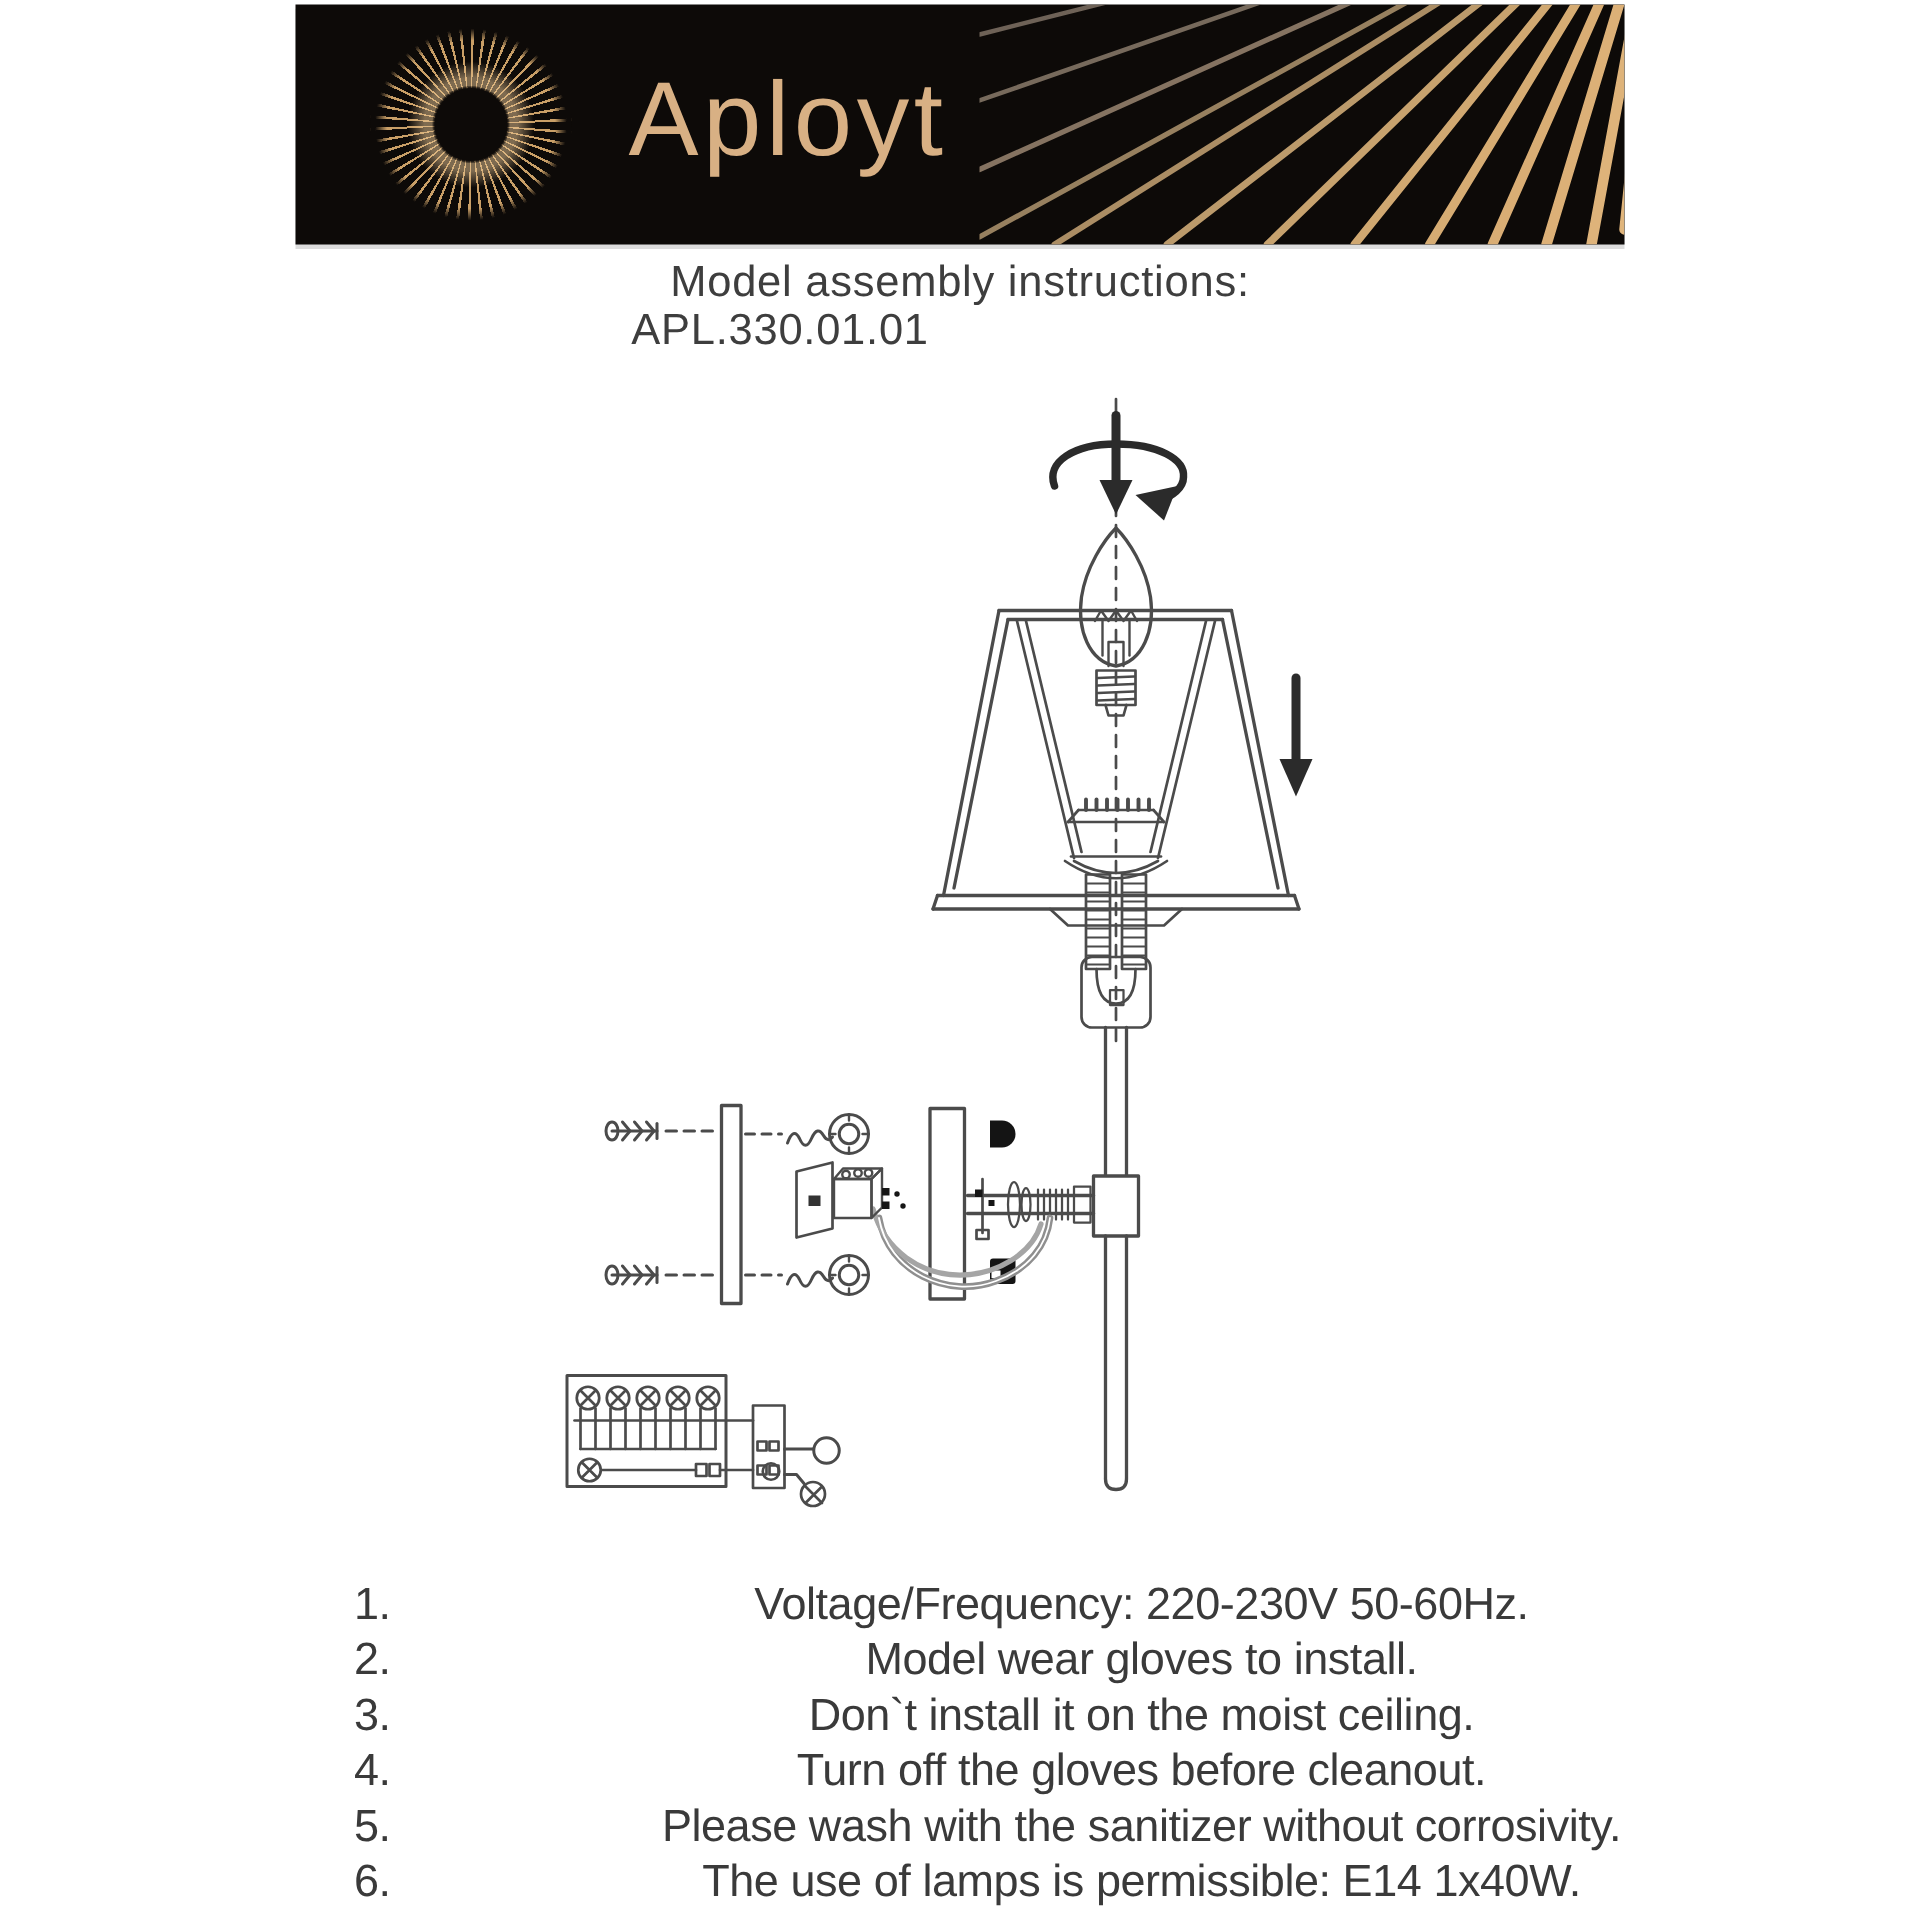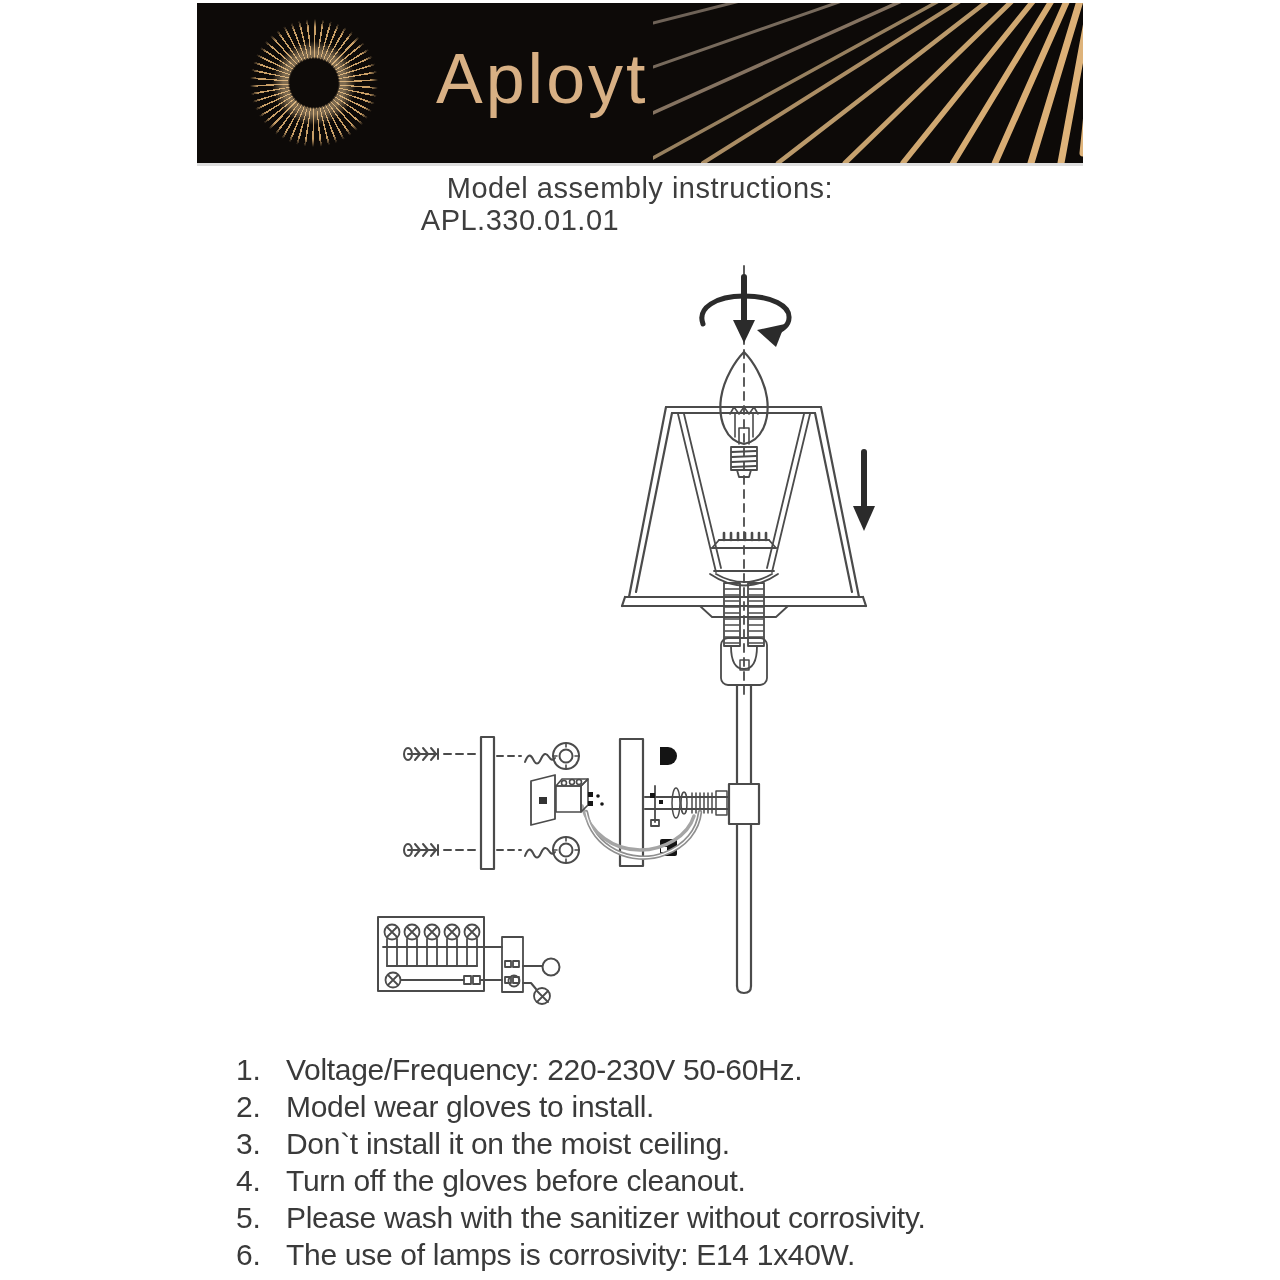--- a/index.html
+++ b/index.html
@@ -5,21 +5,20 @@
   html,body{margin:0;padding:0;}
   body{
     width:1280px;height:1280px;position:relative;background:#ffffff;
     font-family:"Liberation Sans",sans-serif;overflow:hidden;
   }
   
   .banner{
     position:absolute;left:197px;top:3px;width:886px;height:160px;
     background:#0d0a08;display:flex;align-items:center;overflow:hidden;
     box-shadow:0 3px 0 rgba(180,180,180,.45);
-    gap:17px;
   }
   .logo{
     width:134px;height:134px;border-radius:50%;margin-left:50px;flex:0 0 auto;
     background:
       radial-gradient(circle at 50% 50%, #0d0a08 0 24px, rgba(13,10,8,0) 26px 56px, #0d0a08 64px),
       radial-gradient(circle at 50% 50%, rgba(13,10,8,0) 0 23px, rgba(238,203,152,.5) 26px 31px, rgba(13,10,8,0) 42px),
       repeating-conic-gradient(from 0deg, #c99f67 0deg 1.8deg, rgba(13,10,8,0) 1.8deg 7.2deg);
     background-color:#0d0a08;
   }
   .wordmark{
@@ -39,21 +38,21 @@
   
   .diagram{position:absolute;left:370px;top:255px;width:520px;height:760px;}
   .diagram *{vector-effect:none;}
   
   .instr{
     position:absolute;left:236px;top:1051px;width:1000px;
     font-size:30px;line-height:37px;color:#3a3a3a;letter-spacing:-0.3px;
   }
   .instr .row{display:flex;}
   .instr .num{width:50px;flex:0 0 auto;}
-  .instr .txt{flex:1;}
+  .instr .txt{flex:1;text-align:center;}
 </style>
 </head>
 <body>
 
 <div class="banner">
   <div class="logo"></div>
   <div class="wordmark">Aployt</div>
   <svg class="banner-rays" viewBox="0 0 430 160">
     <g stroke-linecap="round" fill="none">
       <line x1="455" y1="-95" x2="0" y2="20" stroke="#6e6257" stroke-width="3"></line>
@@ -344,15 +343,15 @@
   <div class="row">
     <span class="num">4.</span>
     <span class="txt">Turn off the gloves before cleanout.</span>
   </div>
   <div class="row">
     <span class="num">5.</span>
     <span class="txt">Please wash with the sanitizer without corrosivity.</span>
   </div>
   <div class="row">
     <span class="num">6.</span>
-    <span class="txt">The use of lamps is corrosivity: E14 1x40W.</span>
+    <span class="txt">The use of lamps is permissible: E14 1x40W.</span>
   </div>
 </div>
 
 </body></html>

